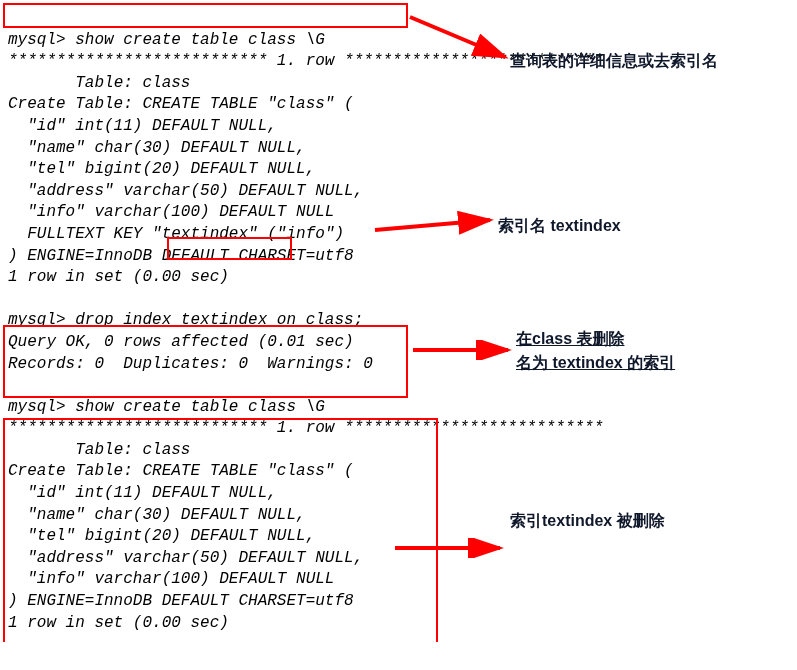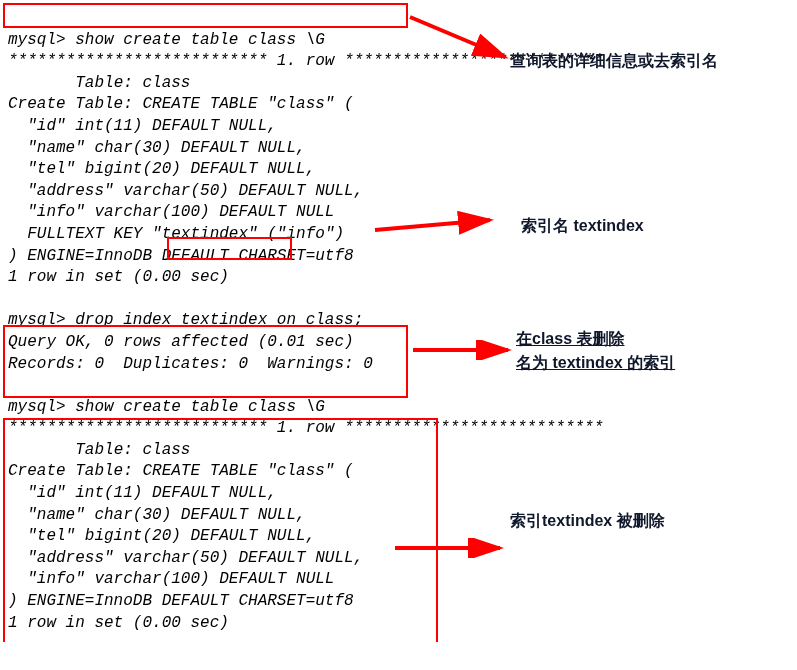--- a/index.html
+++ b/index.html
@@ -69,21 +69,21 @@
 <span>) ENGINE=InnoDB DEFAULT CHARSET=utf8</span>
 <span>1 row in set (0.00 sec)</span>
 </div>
 
 <div class="box" style="left:3px; top:3px; width:405px; height:25px;"></div>
 <div class="box" style="left:167px; top:237px; width:125px; height:23px;"></div>
 <div class="box" style="left:3px; top:325px; width:405px; height:73px;"></div>
 <div class="box" style="left:3px; top:418px; width:435px; height:240px;"></div>
 
 <div class="annotation" style="left:510px; top:50px;">查询表的详细信息或去索引名</div>
-<div class="annotation" style="left:498px; top:215px;margin-left:23px;">索引名 textindex</div>
+<div class="annotation" style="left:498px; top:215px;">索引名 textindex</div>
 <div class="annotation" style="left:516px; top:328px;text-decoration:underline;">在class 表删除</div>
 <div class="annotation" style="left:516px; top:352px;text-decoration:underline;">名为 textindex 的索引</div>
 <div class="annotation" style="left:510px; top:510px;">索引textindex 被删除</div>
 
 <svg class="arrow-svg" style="left:405px; top:12px; width:110px; height:55px;">
   <defs>
       <marker id="ah1" markerWidth="10" markerHeight="10" refX="8" refY="3" orient="auto">
         <path d="M0,0 L0,6 L9,3 z" fill="#ff0000"></path>
       </marker>
     </defs>

